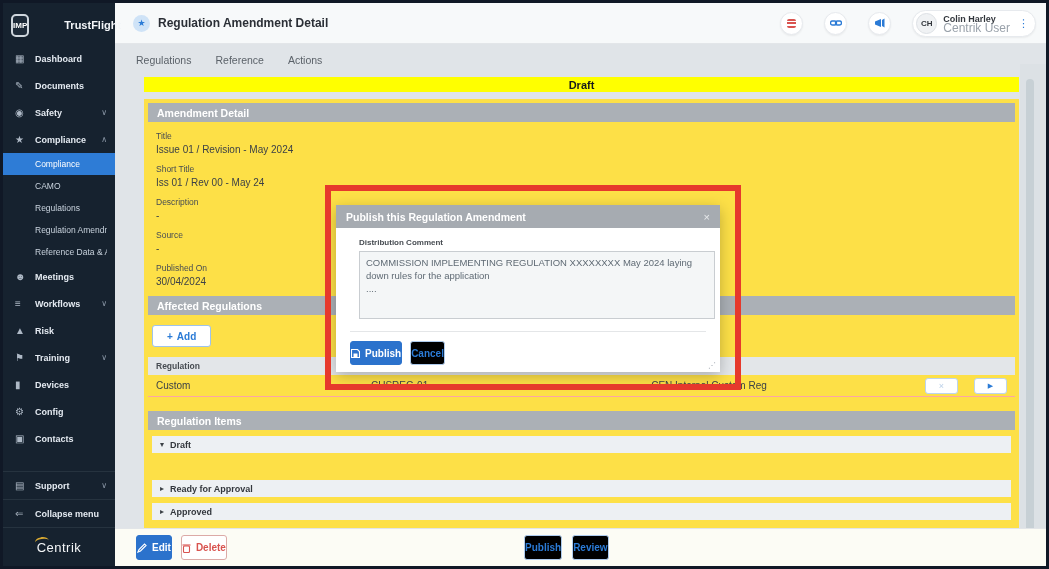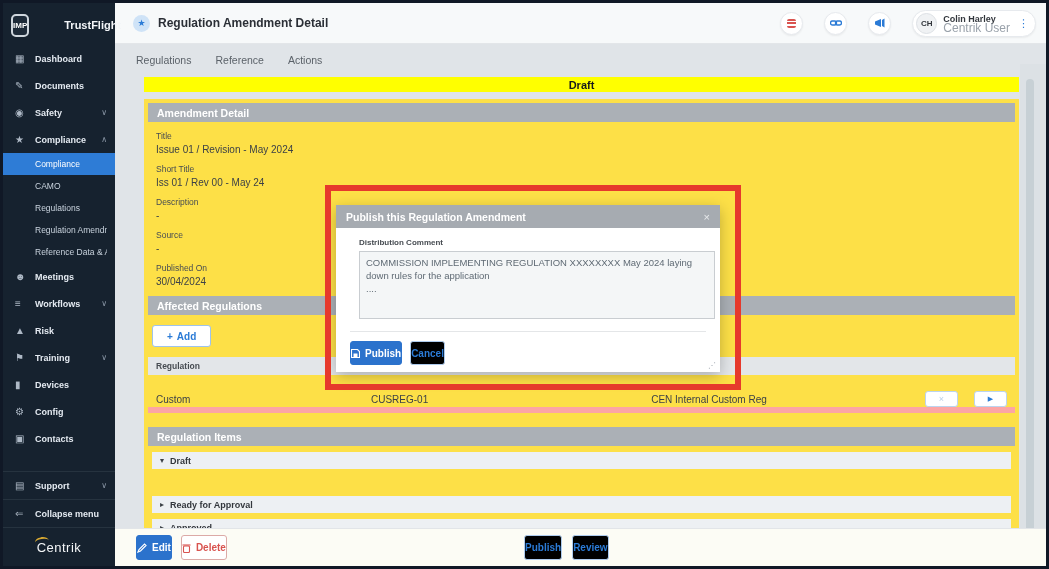--- a/index.html
+++ b/index.html
@@ -63,21 +63,21 @@
   .field { margin-bottom:9px; }
   .f-label { font-size:8.5px; font-weight:normal; color:#474c52; margin-bottom:3px; }
   .f-value { font-size:10px; color:#3c4147; }
 
   .add-btn { margin:10px 0 10px 8px; display:inline-flex; align-items:center; gap:4px; height:22px; padding:0 14px;
              background:#fff; border:1px solid #9ec3ec; border-radius:3px; color:#2b7bd6;
              font-size:10px; font-weight:bold; cursor:pointer; }
   .tbl-hdr { margin:0 4px; height:18px; background:#e3e6e9; display:flex; align-items:center; padding:0 8px;
              font-size:8.5px; font-weight:bold; color:#474c52; }
   .tbl-row { margin:0 4px; height:22px; display:grid; grid-template-columns:215px 190px 1fr 150px;
-             align-items:center; border-bottom:6px solid #fca5a5; padding:16px 8px; }
+             align-items:center; border-bottom:1px solid #fca5a5; padding:1px 8px; }
   .cell { font-size:10px; color:#3c4147; }
   .cell.center { text-align:center; }
   .row-actions { display:flex; gap:16px; justify-content:flex-end; }
   .mini-btn { width:33px; height:16px; background:#fff; border:1px solid #bcd4ef; border-radius:3px;
               display:flex; align-items:center; justify-content:center; cursor:pointer; }
   .mini-btn.x { color:#b9cfe8; font-size:9px; }
   .mini-btn.play { color:#2b7bd6; font-size:7px; }
 
   .acc-row { margin:6px 8px 0 8px; height:17px; background:#edf0f3; display:flex; align-items:center;
              padding:0 8px; gap:6px; cursor:pointer; }

